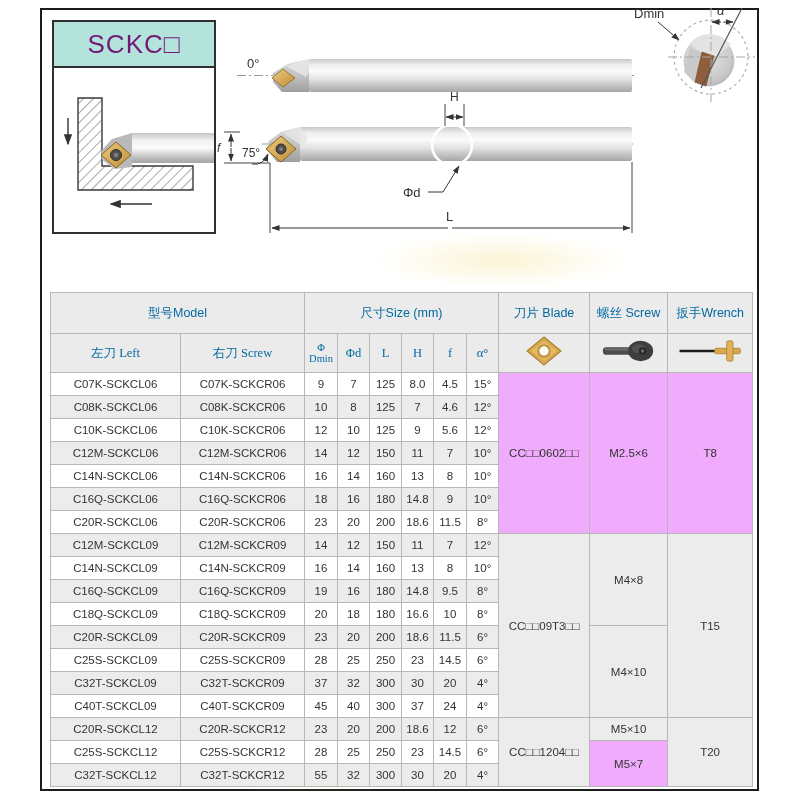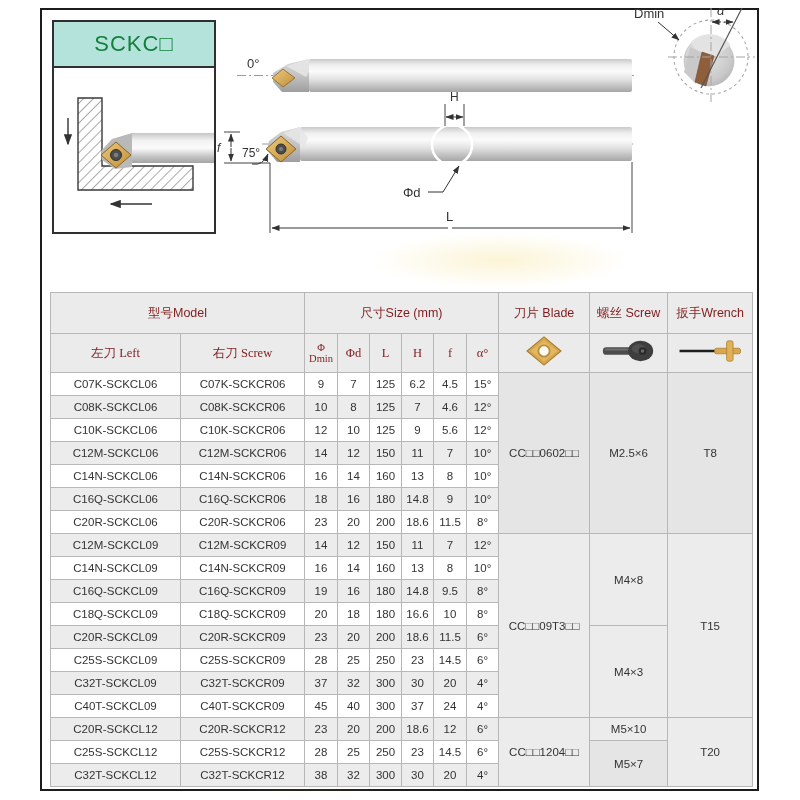--- a/index.html
+++ b/index.html
@@ -7,45 +7,45 @@
     width:800px;height:800px;position:relative;background:#ffffff;
     font-family:"Liberation Sans","DejaVu Sans",sans-serif;color:#2e2e2e;
     overflow:hidden;
   }
   
   .frame{position:absolute;left:40px;top:8px;width:715px;height:779px;border:2px solid #1c1c1c;background:#fff;}
 
   
   .panel{position:absolute;left:52px;top:20px;width:164px;height:214px;border:2px solid #2f2f2f;background:#fff;box-sizing:border-box;}
   .panel-header{height:44px;background:#b4e3db;border-bottom:2px solid #2f2f2f;display:flex;align-items:center;justify-content:center;
-    font-size:22px;letter-spacing:1px;color:#15803d;font-weight:500;}
+    font-size:26px;letter-spacing:1px;color:#701a75;font-weight:500;}
   .panel-draw{position:absolute;left:0;top:46px;width:160px;height:164px;}
 
   
   .main-draw{position:absolute;left:0;top:0;width:800px;height:260px;}
   svg text{font-family:"Liberation Sans","DejaVu Sans",sans-serif;fill:#333;}
 
   
   .wm{position:absolute;pointer-events:none;}
   .wm-blob{background:radial-gradient(closest-side,rgba(248,232,168,0.85),rgba(248,232,168,0));}
   .wm-text{font-weight:bold;color:#8d97ab;}
 
   
   table.spec{
     position:absolute;left:50px;top:292px;width:703px;border-collapse:collapse;table-layout:fixed;
     font-size:11.5px;color:#333;background:#fff;border:1px solid #8f8f8f;
   }
   table.spec th,table.spec td{border:1px solid #b7b7b7;text-align:center;vertical-align:middle;padding:0;overflow:hidden;white-space:nowrap;}
-  table.spec thead th{background:#ebebeb;font-weight:400;font-size:12.5px;color:#7f1d1d;}
+  table.spec thead th{background:#ebebeb;font-weight:400;font-size:12.5px;color:#0369a1;}
   tr.h1 th{height:40px;}
   tr.h2 th{height:38px;font-size:11.5px;font-family:Liberation Serif, serif;}
   .sub-dmin{font-size:10.5px;line-height:11px;display:block;}
   tbody tr{height:23px;}
   tbody tr.stripe td{background:#ececec;}
-  td.merge{background:#e5e5e5;}
+  td.merge{background:#f0abfc;}
   .icon-cell{background:#ebebeb;}
 </style>
 </head>
 <body>
 
 <div class="frame"></div>
 
 <div class="wm wm-blob" style="left:370px;top:233px;width:260px;height:55px;opacity:.55;"></div>
 <div class="wm wm-blob" style="left:385px;top:455px;width:130px;height:120px;opacity:.35;"></div>
 <div class="wm wm-blob" style="left:495px;top:595px;width:170px;height:150px;opacity:.30;"></div>
@@ -243,21 +243,21 @@
       </th>
     </tr>
   </thead>
   <tbody>
       <tr>
         <td class="model">C07K-SCKCL06</td>
         <td class="model">C07K-SCKCR06</td>
         <td>9</td>
         <td>7</td>
         <td>125</td>
-        <td>6.2</td>
+        <td>8.0</td>
         <td>4.5</td>
         <td>15°</td>
         <td class="merge" rowspan="7">CC□□0602□□</td>
         <td class="merge" rowspan="7">M2.5×6</td>
         <td class="merge" rowspan="7">T8</td>
       </tr>
       <tr class="stripe">
         <td class="model">C08K-SCKCL06</td>
         <td class="model">C08K-SCKCR06</td>
         <td>10</td>
@@ -362,21 +362,21 @@
       </tr>
       <tr class="stripe">
         <td class="model">C20R-SCKCL09</td>
         <td class="model">C20R-SCKCR09</td>
         <td>23</td>
         <td>20</td>
         <td>200</td>
         <td>18.6</td>
         <td>11.5</td>
         <td>6°</td>
-        <td class="merge" rowspan="4">M4×3</td>
+        <td class="merge" rowspan="4">M4×10</td>
       </tr>
       <tr>
         <td class="model">C25S-SCKCL09</td>
         <td class="model">C25S-SCKCR09</td>
         <td>28</td>
         <td>25</td>
         <td>250</td>
         <td>23</td>
         <td>14.5</td>
         <td>6°</td>
@@ -421,21 +421,21 @@
         <td>25</td>
         <td>250</td>
         <td>23</td>
         <td>14.5</td>
         <td>6°</td>
         <td class="merge" rowspan="2">M5×7</td>
       </tr>
       <tr class="stripe">
         <td class="model">C32T-SCKCL12</td>
         <td class="model">C32T-SCKCR12</td>
-        <td>38</td>
+        <td>55</td>
         <td>32</td>
         <td>300</td>
         <td>30</td>
         <td>20</td>
         <td>4°</td>
       </tr>
     </tbody>
 </table>
 
 </body></html>

